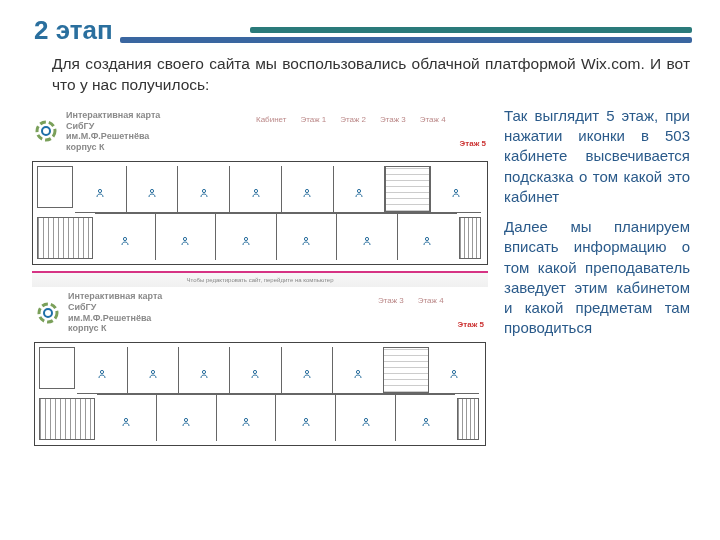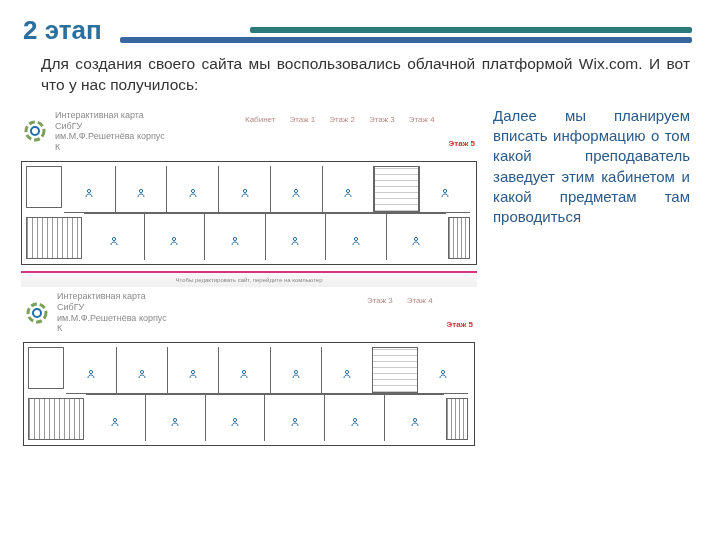--- a/index.html
+++ b/index.html
@@ -9,21 +9,21 @@
     font-family: "Trebuchet MS", Verdana, sans-serif;
     background: #fff;
     overflow: hidden;
     position: relative;
   }
   .slide {
     position: relative;
     width: 720px;
     height: 540px;
     box-sizing: border-box;
-    padding: 15px 30px 20px 19px;
+    padding: 15px 30px 20px 30px;
   }
   .rule-top {
     position: absolute;
     top: 27px; left: 250px; right: 28px;
     height: 6px;
     background: #2a7a7a;
     border-radius: 2px;
   }
   .rule-bot {
     position: absolute;
@@ -80,20 +80,21 @@
     width: 24px; height: 24px;
     position: relative;
     flex: 0 0 24px;
   }
   .logo svg { width: 100%; height: 100%; }
   .site-name {
     font-size: 9px;
     color: #8a8a8a;
     line-height: 1.2;
     flex: 0 0 110px;
+    font-weight: bold;
   }
   .tabs {
     display: flex;
     gap: 14px;
     margin-left: auto;
     font-size: 8px;
   }
   .tabs span { color: #b88; }
   .tabs span.active { color: #c33; font-weight: bold; margin-top: 24px; }
 
@@ -432,16 +433,17 @@
                     </svg></span>
                 </div>
             </div>
           </div>
         </div>
       </div>
 
     </div>
 
     <div class="right-col">
+      <p>Так выглядит 5 этаж, при нажатии иконки в 503 кабинете высвечивается подсказка о том какой это кабинет</p>
       <p>Далее мы планируем вписать информацию о том какой преподаватель заведует этим кабинетом и какой предметам там проводиться</p>
     </div>
   </div>
 </div>
 
 </body></html>

